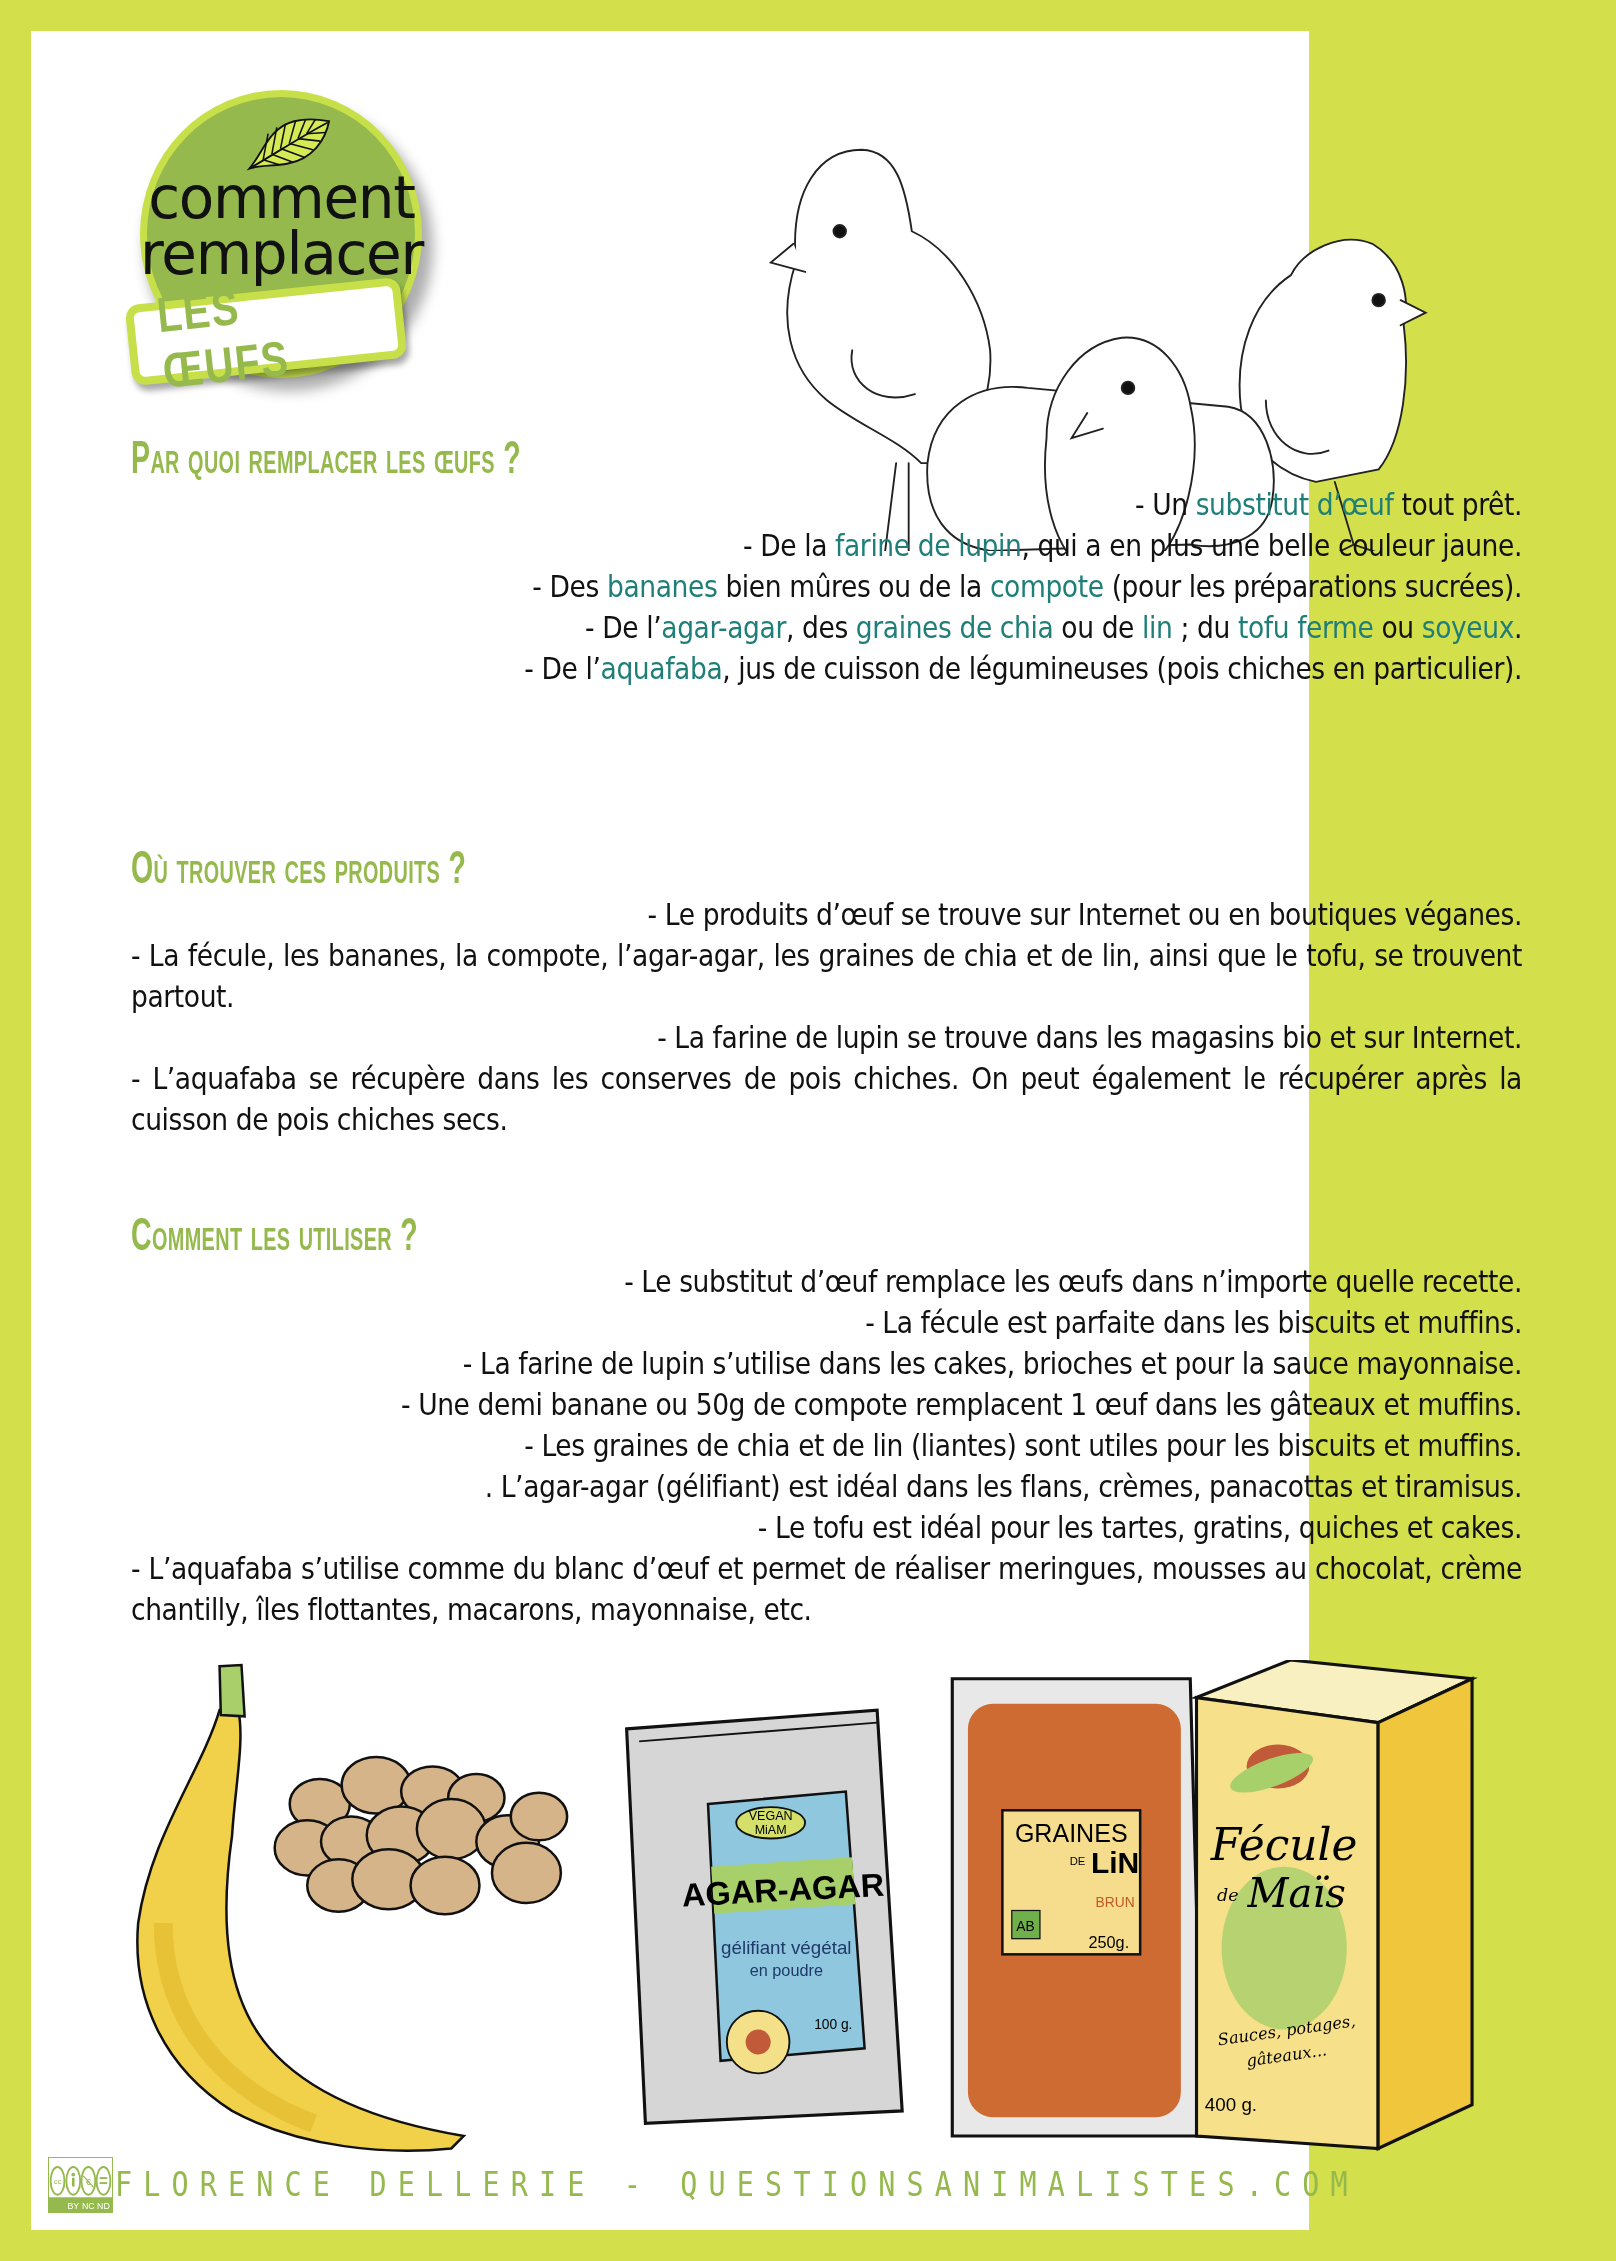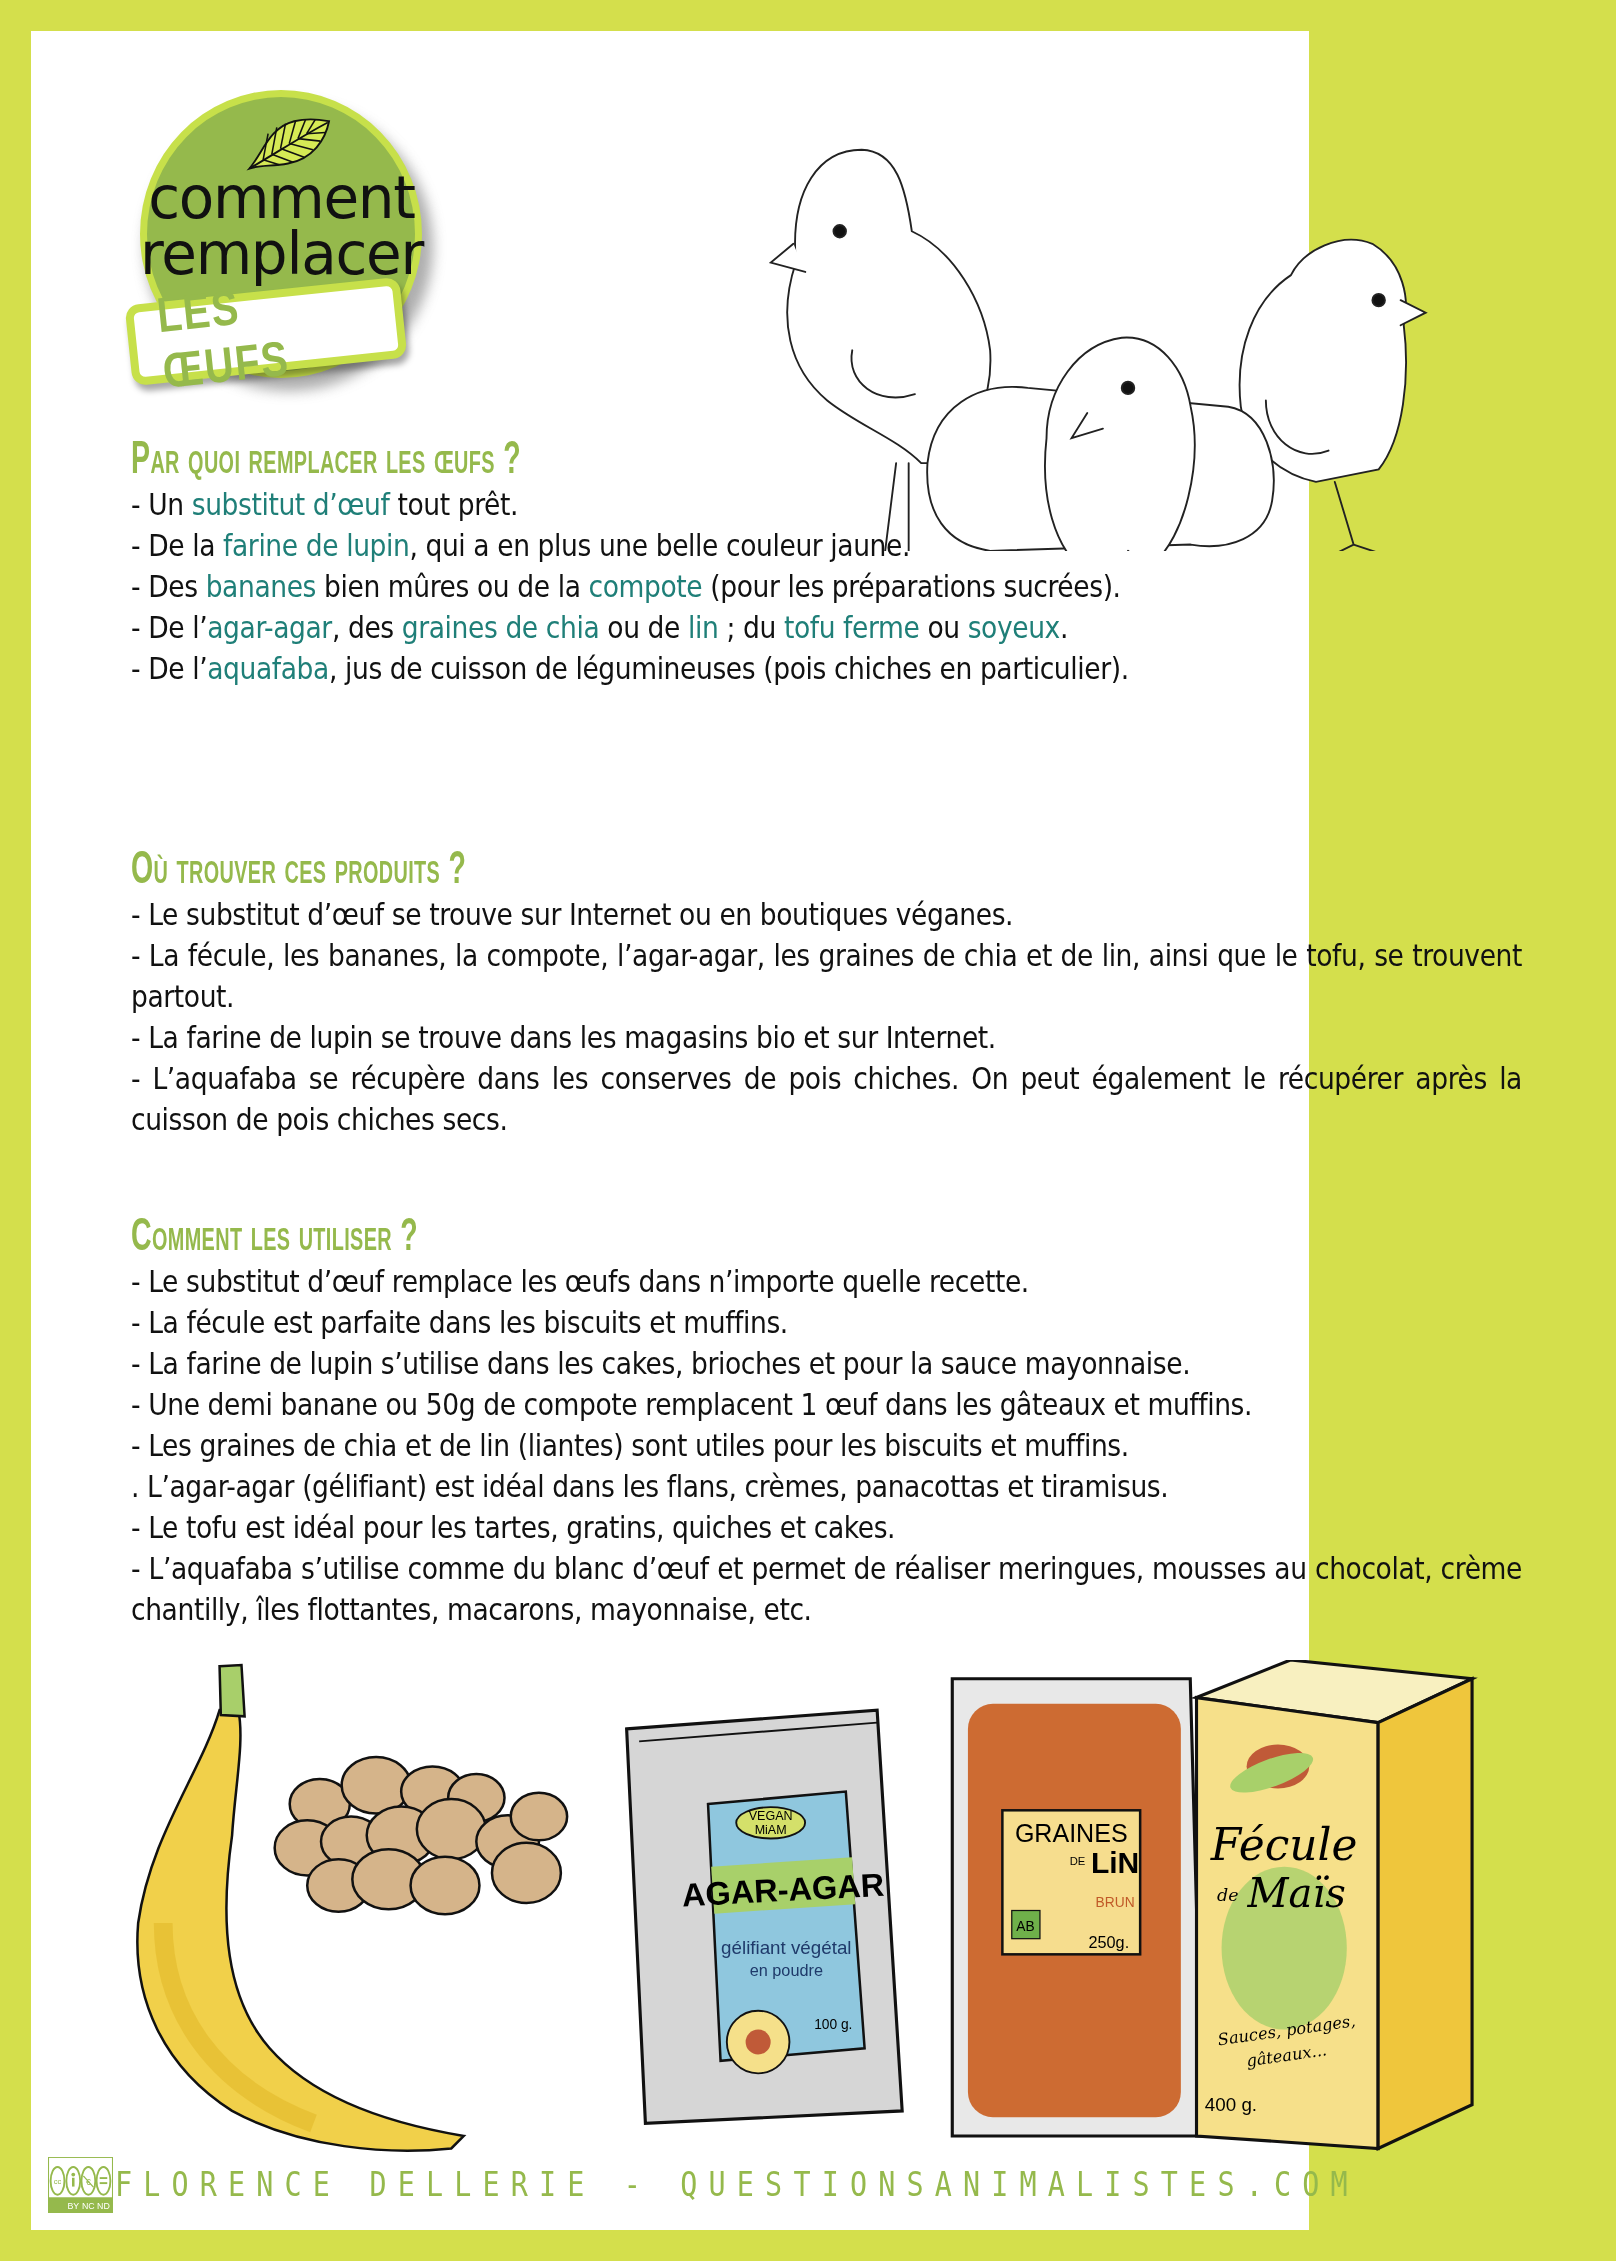--- a/index.html
+++ b/index.html
@@ -81,20 +81,21 @@
     letter-spacing: 0.6px;
   }
   .section ul { list-style: none; margin: 0; padding: 0; }
   .section li {
     font-family: "DejaVu Sans Condensed", "DejaVu Sans", sans-serif;
     font-size: 29.5px;
     line-height: 41px;
     color: #111;
     letter-spacing: -0.4px;
     white-space: nowrap;
+    text-align: right;
   }
   .section li.justify { white-space: normal; text-align: justify; text-align-last: left; }
   .hl { color: #1f7f78; }
 
   #sec1 { top: 398px; }
   #sec2 { top: 808px; }
   #sec3 { top: 1175px; }
 
   
   .illustrations { position: absolute; left: 94px; top: 1629px; width: 1379px; height: 501px; }
@@ -179,21 +180,21 @@
         <li><span>- De la </span><span class="hl">farine de lupin</span><span>, qui a en plus une belle couleur jaune.</span></li>
         <li><span>- Des </span><span class="hl">bananes</span><span> bien mûres ou de la </span><span class="hl">compote</span><span> (pour les préparations sucrées).</span></li>
         <li><span>- De l’</span><span class="hl">agar-agar</span><span>, des </span><span class="hl">graines de chia</span><span> ou de </span><span class="hl">lin</span><span> ; du </span><span class="hl">tofu ferme</span><span> ou </span><span class="hl">soyeux</span><span>.</span></li>
         <li><span>- De l’</span><span class="hl">aquafaba</span><span>, jus de cuisson de légumineuses (pois chiches en particulier).</span></li>
       </ul>
   </div>
 
   <div class="section" id="sec2">
     <div class="section-title">Où trouver ces produits ?</div>
     <ul>
-      <li>- Le substitut d’œuf se trouve sur Internet ou en boutiques véganes.</li>
+      <li>- Le produits d’œuf se trouve sur Internet ou en boutiques véganes.</li>
       <li class="justify">- La fécule, les bananes, la compote, l’agar-agar, les graines de chia et de lin, ainsi que le tofu, se trouvent partout.</li>
       <li>- La farine de lupin se trouve dans les magasins bio et sur Internet.</li>
       <li class="justify">- L’aquafaba se récupère dans les conserves de pois chiches. On peut également le récupérer après la cuisson de pois chiches secs.</li>
     </ul>
   </div>
 
   <div class="section" id="sec3">
     <div class="section-title">Comment les utiliser ?</div>
     <ul>
       <li>- Le substitut d’œuf remplace les œufs dans n’importe quelle recette.</li>

